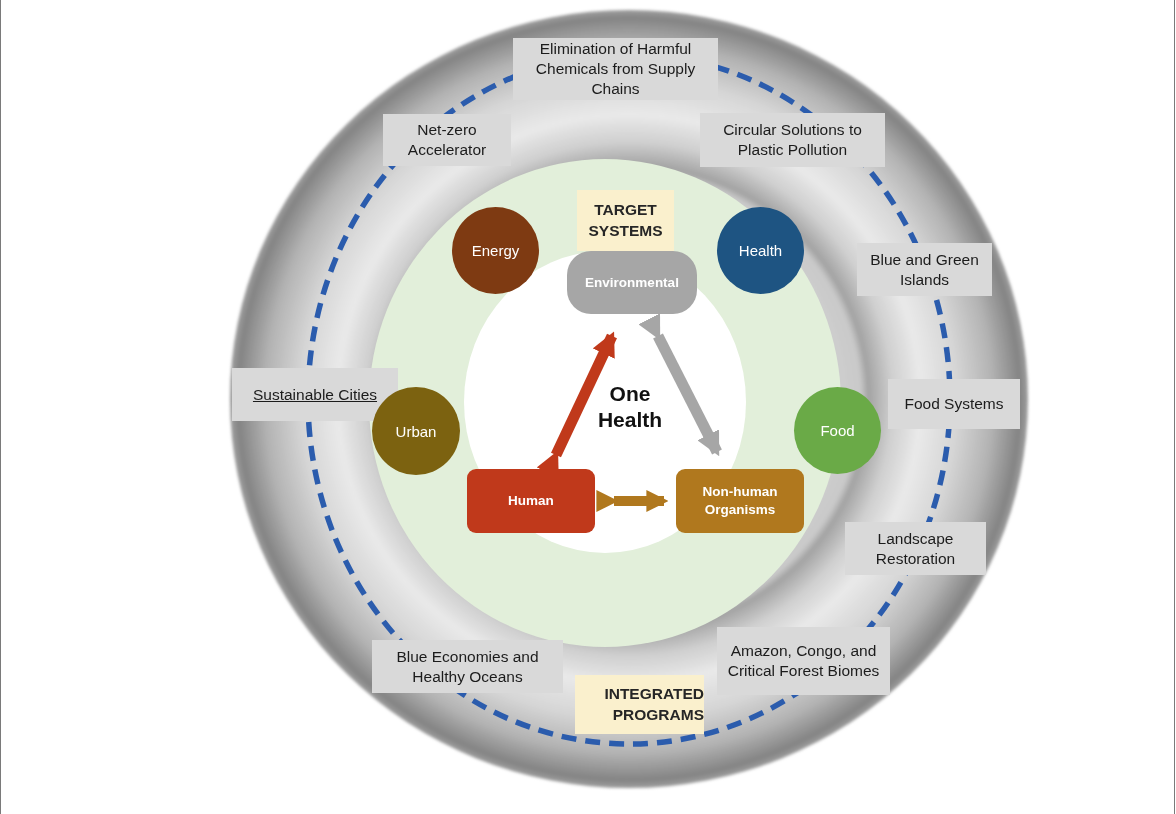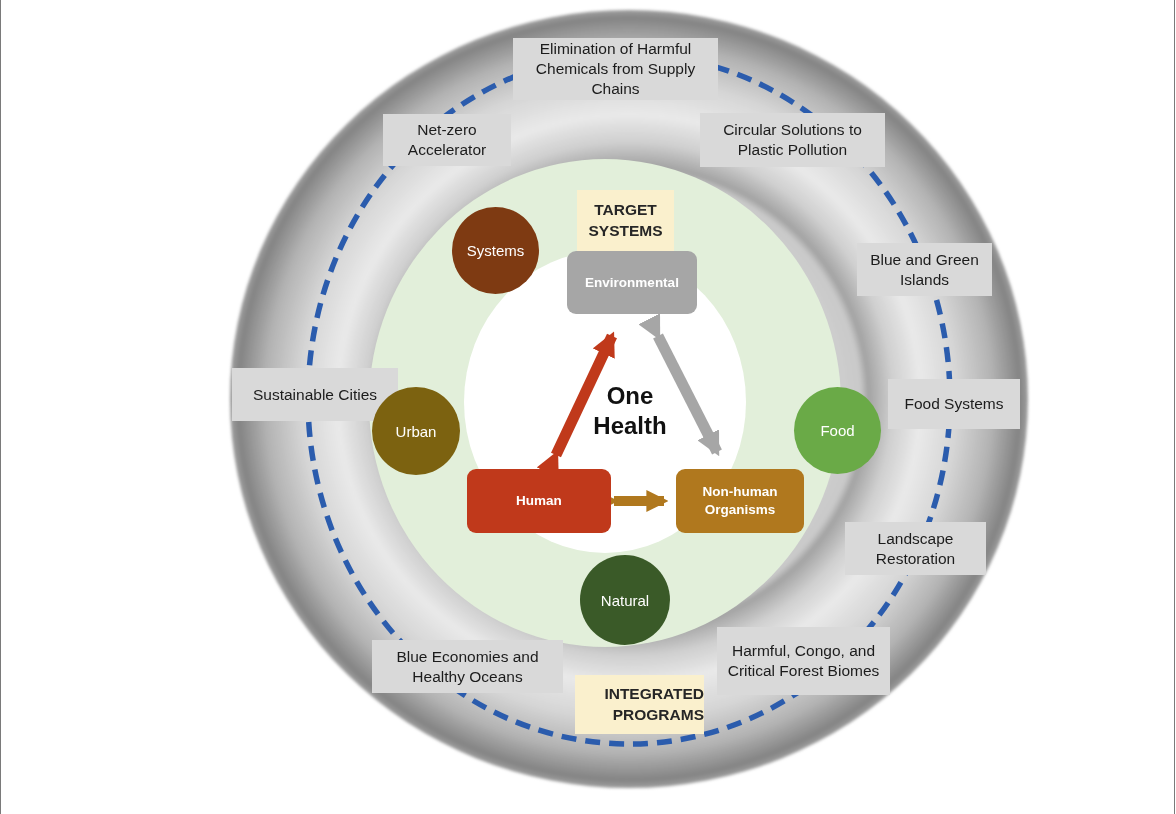--- a/index.html
+++ b/index.html
@@ -23,21 +23,21 @@
     color:#1c1c1c;
     font-size:15.5px;line-height:1.28;
     display:flex;align-items:center;justify-content:center;
     text-align:center;
   }
   .g-elim{left:513px;top:38px;width:205px;height:62px;}
   .g-netzero{left:383px;top:114px;width:128px;height:52px;}
   .g-circular{left:700px;top:113px;width:185px;height:54px;}
   .g-greening{left:268px;top:238px;width:135px;height:79px;}
   .g-bgi{left:857px;top:243px;width:135px;height:53px;}
-  .g-sust{left:232px;top:368px;width:166px;height:53px;}
+  .g-sust{left:232px;top:368px;width:166px;height:53px;text-decoration:underline;}
   .g-foodsys{left:888px;top:379px;width:132px;height:50px;}
   .g-wildlife{left:270px;top:512px;width:164px;height:77px;}
   .g-landscape{left:845px;top:522px;width:141px;height:53px;}
   .g-blueecon{left:372px;top:640px;width:191px;height:53px;}
   .g-amazon{left:717px;top:627px;width:173px;height:68px;}
 
   
   .cream{
     position:absolute;
     background:#faf0cd;
@@ -60,27 +60,27 @@
   .s-urban{left:372px;top:387px;width:88px;height:88px;background:#7c6210;}
   .s-food{left:794px;top:387px;width:87px;height:87px;background:#6aaa47;}
   .s-natural{left:580px;top:555px;width:90px;height:90px;background:#3a5a28;}
 
   
   .cbox{
     position:absolute;border-radius:9px;
     color:#ffffff;font-weight:700;font-size:13.5px;line-height:1.3;
     display:flex;align-items:center;justify-content:center;text-align:center;
   }
-  .b-env{left:567px;top:251px;width:130px;height:63px;background:#a6a6a6;}
-  .b-human{left:467px;top:469px;width:144px;height:64px;background:#c0391b;}
+  .b-env{left:567px;top:251px;width:130px;height:63px;background:#a6a6a6;border-radius:24px;}
+  .b-human{left:467px;top:469px;width:128px;height:64px;background:#c0391b;}
   .b-nonhuman{left:676px;top:469px;width:128px;height:64px;background:#b0781e;}
 
   .one-health{
     position:absolute;left:585px;top:381px;width:90px;
-    color:#111;font-weight:700;font-size:24px;line-height:1.24;
+    color:#111;font-weight:700;font-size:21px;line-height:1.24;
     text-align:center;
   }
 </style>
 </head>
 <body>
 
 <div id="stage">
 
   <div class="edge-line edge-left"></div>
   <div class="edge-line edge-right"></div>
@@ -120,32 +120,32 @@
     <line x1="556" y1="455" x2="612" y2="336" stroke="#c0391b" stroke-width="11" marker-start="url(#headRed)" marker-end="url(#headRed)"></line>
     <line x1="658" y1="336" x2="717" y2="452" stroke="#a6a6a6" stroke-width="11" marker-start="url(#headGray)" marker-end="url(#headGray)"></line>
     <line x1="614" y1="501" x2="664" y2="501" stroke="#b0781e" stroke-width="10" marker-start="url(#headGold)" marker-end="url(#headGold)"></line>
   </svg>
 
   <div class="glabel g-elim">Elimination of Harmful Chemicals from Supply Chains</div>
   <div class="glabel g-circular">Circular Solutions to Plastic Pollution</div>
   <div class="glabel g-bgi">Blue and Green Islands</div>
   <div class="glabel g-foodsys">Food Systems</div>
   <div class="glabel g-landscape">Landscape Restoration</div>
-  <div class="glabel g-amazon">Harmful, Congo, and Critical Forest Biomes</div>
+  <div class="glabel g-amazon">Amazon, Congo, and Critical Forest Biomes</div>
   <div class="glabel g-blueecon">Blue Economies and Healthy Oceans</div>
   <div class="glabel g-sust">Sustainable Cities</div>
   <div class="glabel g-netzero">Net-zero Accelerator</div>
 
   <div class="cream c-target">TARGET SYSTEMS</div>
   <div class="cream c-integrated">INTEGRATED PROGRAMS</div>
 
-  <div class="syscircle s-energy">Systems</div>
+  <div class="syscircle s-energy">Energy</div>
+  <div class="syscircle s-health">Health</div>
   <div class="syscircle s-urban">Urban</div>
   <div class="syscircle s-food">Food</div>
-  <div class="syscircle s-natural">Natural</div>
 
   <div class="cbox b-env">Environmental</div>
   <div class="cbox b-human">Human</div>
   <div class="cbox b-nonhuman">Non-human Organisms</div>
 
   <div class="one-health">One Health</div>
 
 </div>
 
 </body></html>

